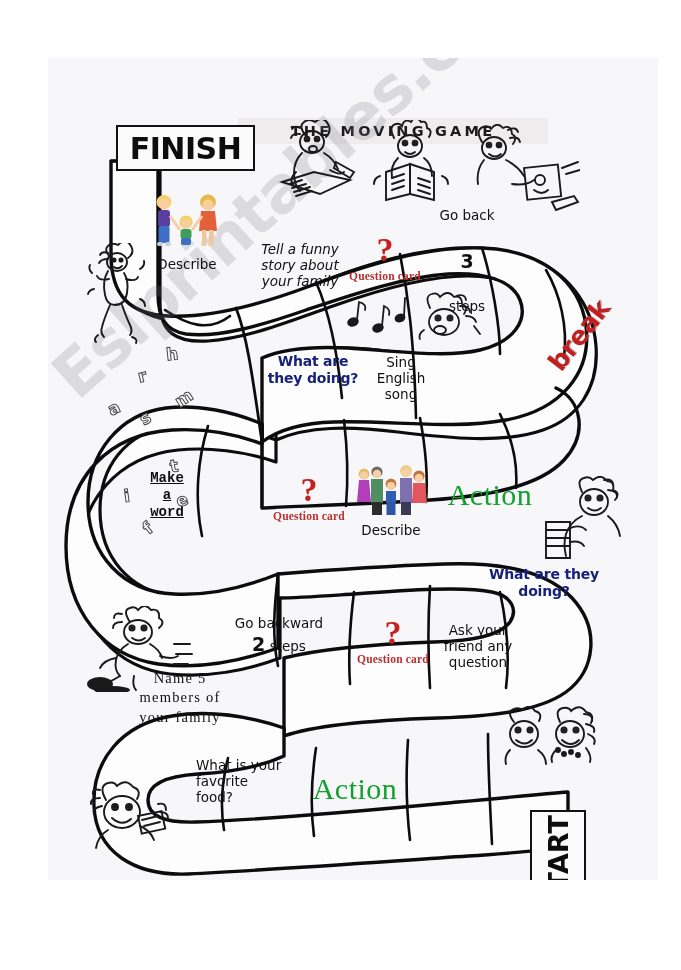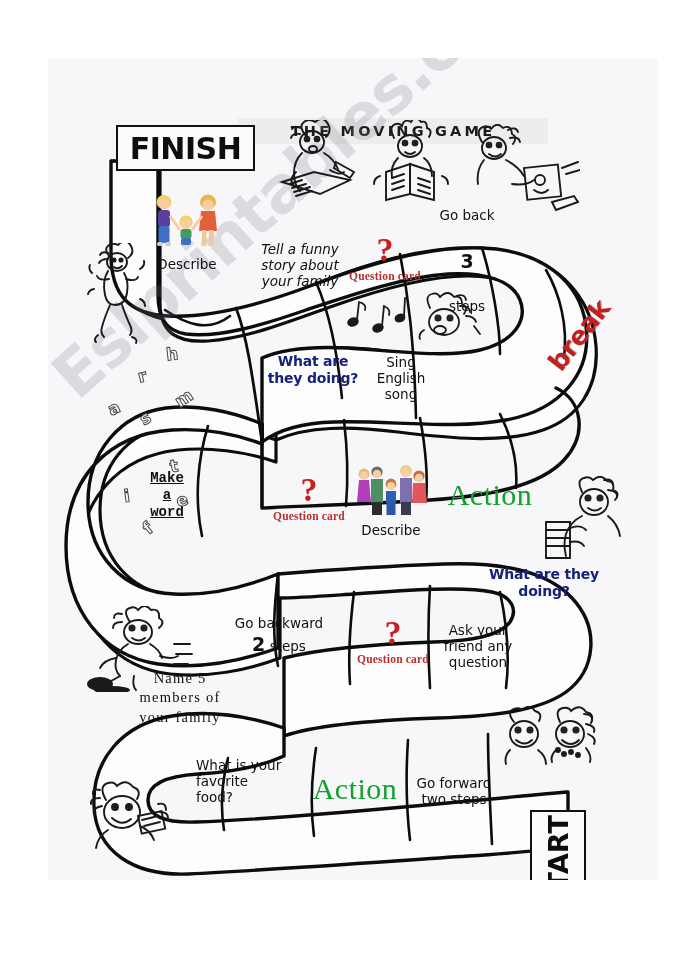--- a/index.html
+++ b/index.html
@@ -420,23 +420,20 @@
   </div>
 
   <div class="cell comic" style="left:148px; top:690px; width:92px; height:66px; align-items:flex-start; text-align:left;">
     <div>What is your favorite food?</div>
   </div>
 
   <div class="cell" style="left:254px; top:700px; width:106px; height:62px;">
     <div class="green-action">Action</div>
   </div>
 
-  <div class="cell comic" style="left:366px; top:706px; width:80px; height:54px;">
-    <div>Go forward two steps</div>
-  </div>
 
   <div class="start-box">
     <div class="start-text">START</div>
   </div>
 
   <svg class="doodle" style="left:36px; top:185px;" width="62" height="104" viewBox="0 0 62 104">
     <g fill="none" stroke="#1a1a1a" stroke-width="1.9" stroke-linecap="round">
       <path d="M28 16 q-9 -9 -4 -13 q4 -4 10 -1 q8 -8 13 1 q4 7 -3 12"></path>
       <path d="M24 10 q-6 -2 -8 2 M24 16 q-7 0 -9 4"></path>
       <ellipse cx="33" cy="19" rx="10" ry="9"></ellipse>

